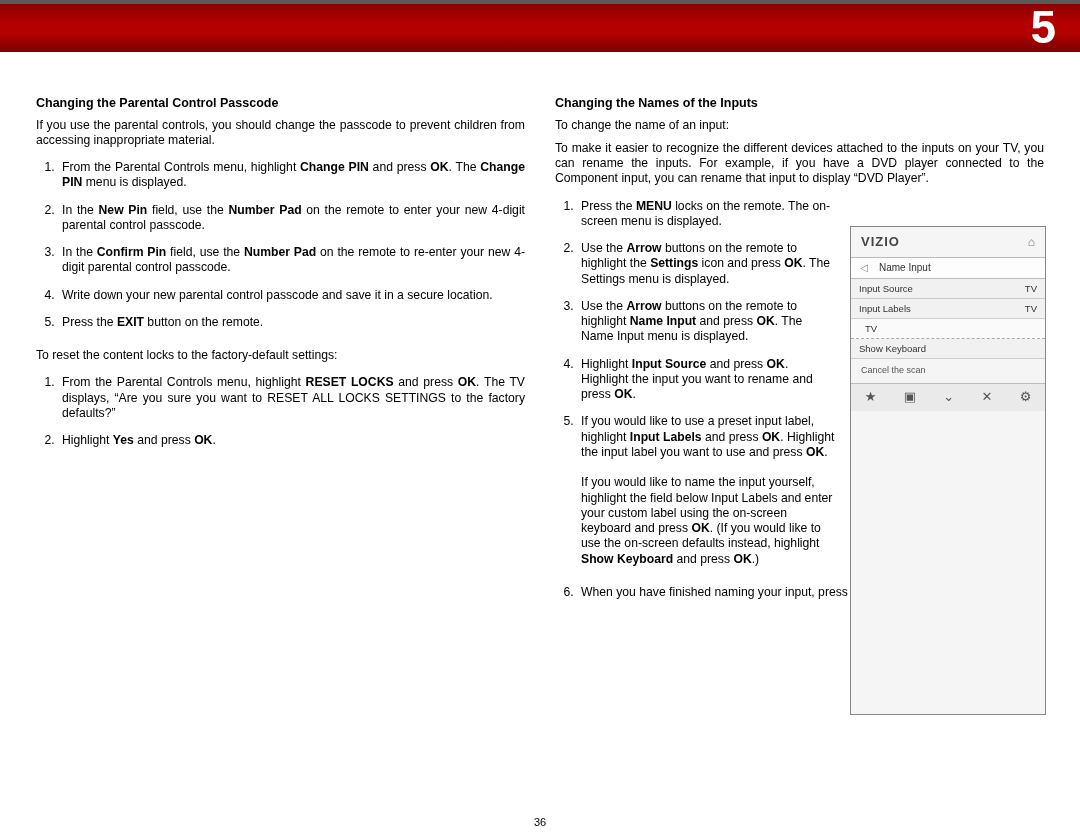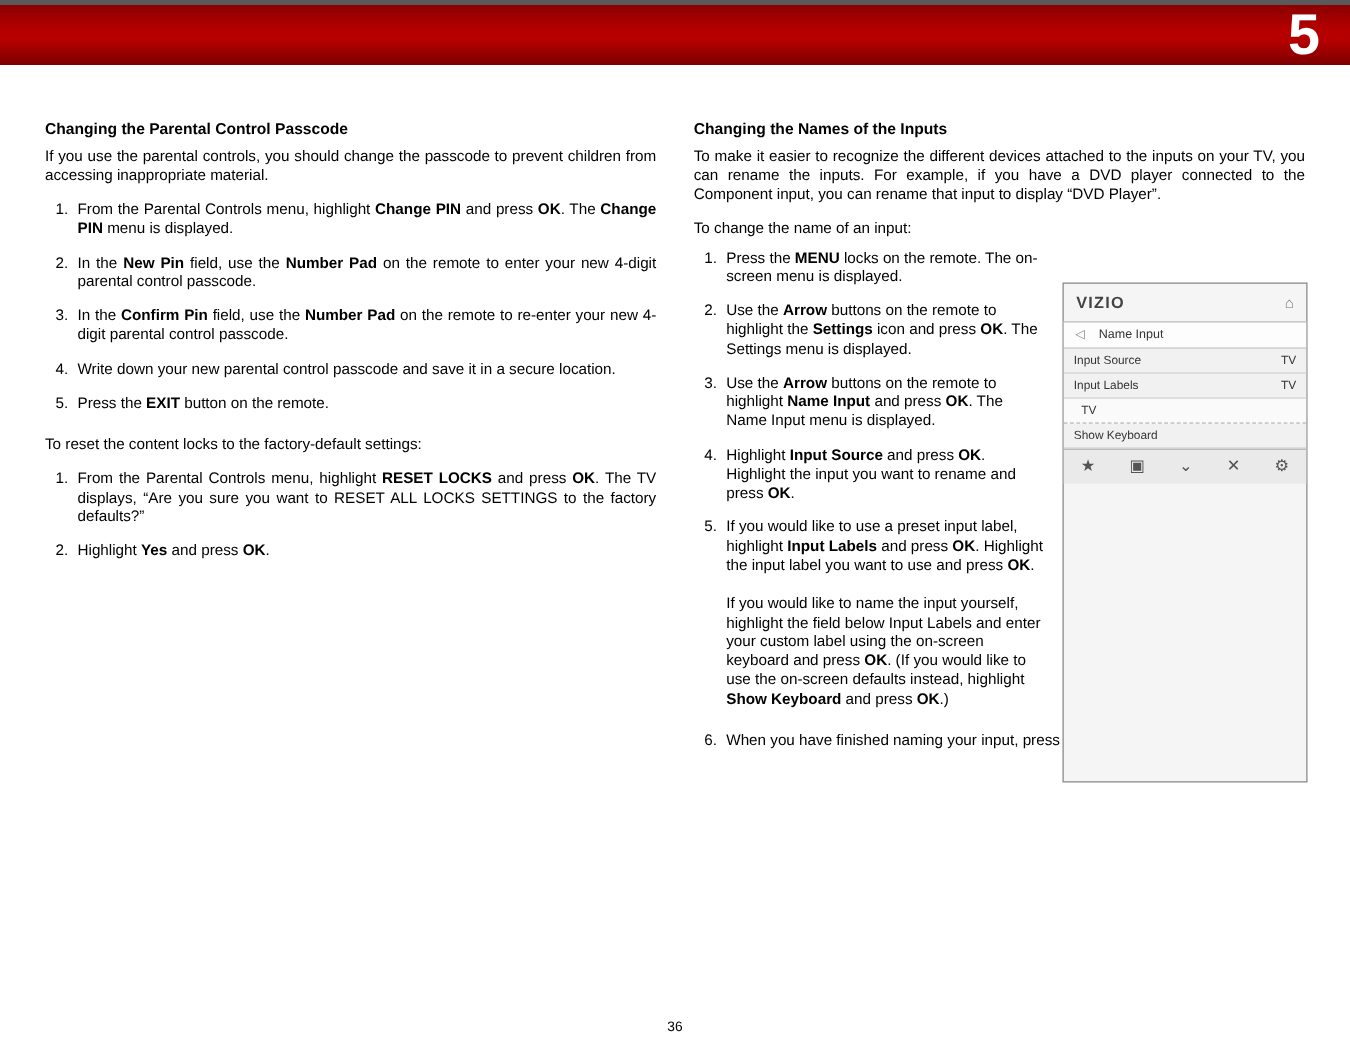--- a/index.html
+++ b/index.html
@@ -60,21 +60,21 @@
   b.em { font-weight: 700; }
   .right-wrap { position: relative; }
   .right-text-col { width: 280px; }
   .right-text-col ol.steps li { text-align: left; }
   
   .tv-mock {
     position: absolute;
     top: 130px;
     right: -2px;
     width: 196px;
-    height: 400px;
+    height: 489px;
     border: 1px solid #888;
     background: #f5f5f5;
     font-size: 10px;
     color: #333;
   }
   .tv-top {
     height: 30px;
     display: flex;
     align-items: center;
     padding: 0 10px;
@@ -179,22 +179,22 @@
           <span>From the Parental Controls menu, highlight </span><b class="em">RESET LOCKS</b><span> and press </span><b class="em">OK</b><span>. The TV displays, “Are you sure you want to RESET ALL LOCKS SETTINGS to the factory defaults?”</span>
         </li>
         <li>
           <span>Highlight </span><b class="em">Yes</b><span> and press </span><b class="em">OK</b><span>.</span>
         </li>
       </ol>
     </div>
 
     <div class="col right-wrap">
       <h2 class="sec">Changing the Names of the Inputs</h2>
+      <p class="lead" style="text-align:left; margin-bottom:8px;">To change the name of an input:</p>
       <p class="lead">To make it easier to recognize the different devices attached to the inputs on your TV, you can rename the inputs. For example, if you have a DVD player connected to the Component input, you can rename that input to display “DVD Player”.</p>
-      <p class="lead" style="text-align:left; margin-bottom:8px;">To change the name of an input:</p>
 
       <div class="right-text-col">
         <ol class="steps">
           <li>
             <span>Press the </span><b class="em">MENU</b><span> locks on the remote. The on-screen menu is displayed.</span>
           </li>
           <li>
             <span>Use the </span><b class="em">Arrow</b><span> buttons on the remote to highlight the </span><b class="em">Settings</b><span> icon and press </span><b class="em">OK</b><span>. The Settings menu is displayed.</span>
           </li>
           <li>
@@ -234,20 +234,21 @@
           <span>TV</span>
         </div>
         <div class="tv-row field">
           <span>TV</span>
         </div>
         <div class="tv-row">
           <span>Show Keyboard</span>
           <span></span>
         </div>
         <div class="tv-gap"></div>
+        <div class="tv-footer-msg">Cancel the scan</div>
         <div class="tv-icons">
           <span>★</span>
           <span>▣</span>
           <span>⌄</span>
           <span>✕</span>
           <span>⚙</span>
         </div>
       </div>
 
     </div>

